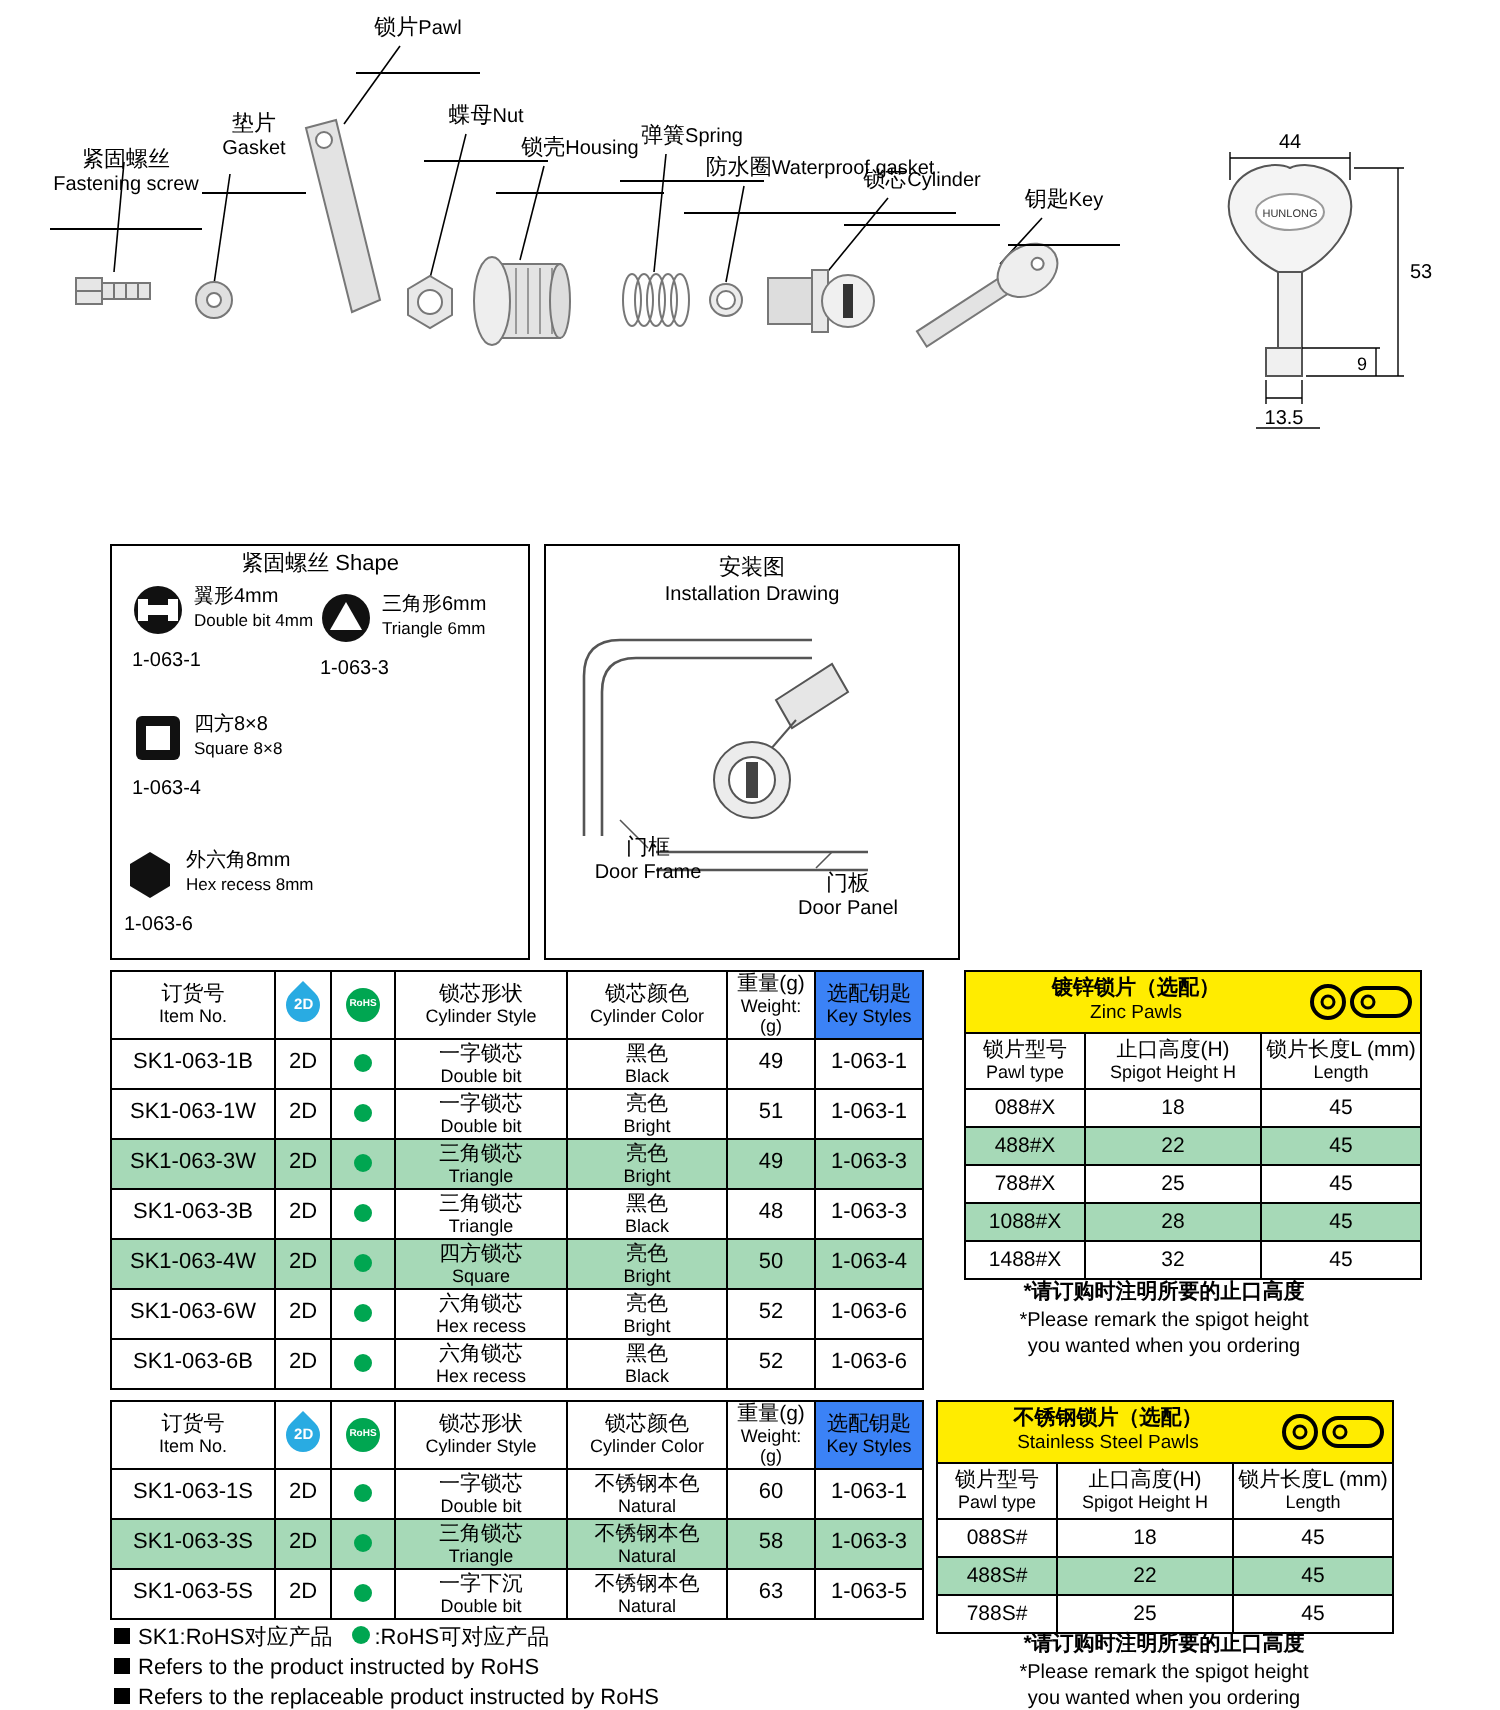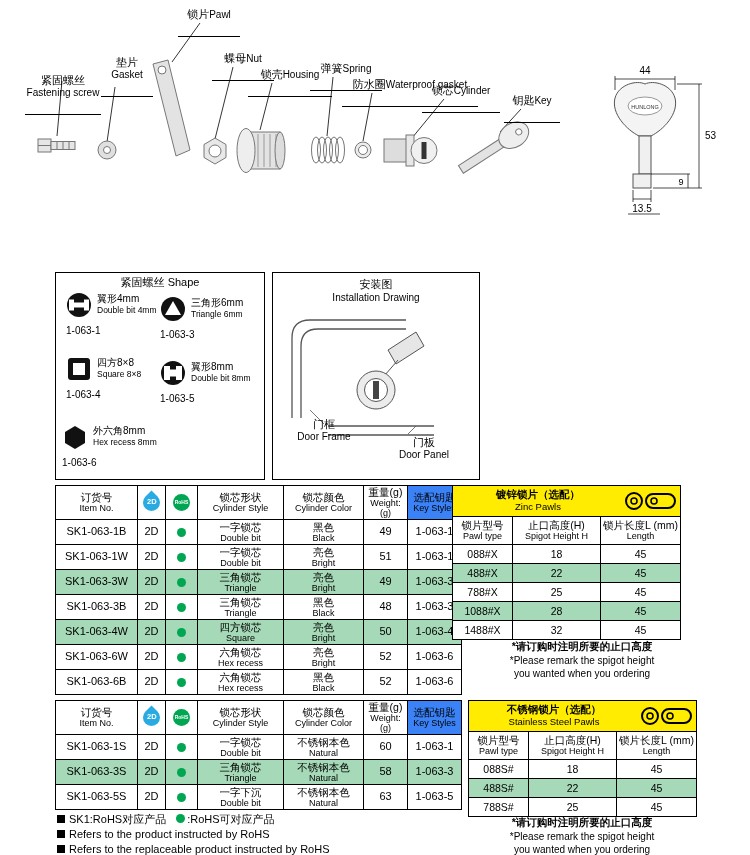--- a/index.html
+++ b/index.html
@@ -193,30 +193,20 @@
     <div class="scode">1-063-3</div>
   </div>
   <div class="sitem" style="left:66px;top:356px;">
     <svg class="sicon" width="26" height="26">
         <rect x="2" y="2" width="22" height="22" rx="3" fill="#111"></rect>
         <rect x="7" y="7" width="12" height="12" fill="#fff"></rect>
       </svg>
     <div class="stxt"><span class="szh">四方8×8</span><span class="sen">Square 8×8</span></div>
     <div class="scode">1-063-4</div>
   </div>
-  <div class="sitem" style="left:160px;top:360px;">
-    <svg class="sicon" width="26" height="26">
-        <circle cx="13" cy="13" r="12" fill="#111"></circle>
-        <rect x="4" y="9.5" width="18" height="7" fill="#fff"></rect>
-        <rect x="4" y="6" width="6" height="14" fill="#fff"></rect>
-        <rect x="16" y="6" width="6" height="14" fill="#fff"></rect>
-      </svg>
-    <div class="stxt"><span class="szh">翼形8mm</span><span class="sen">Double bit 8mm</span></div>
-    <div class="scode">1-063-5</div>
-  </div>
   <div class="sitem" style="left:62px;top:424px;">
     <svg class="sicon" width="26" height="26">
         <polygon points="13,2 23,8 23,19 13,25 3,19 3,8" fill="#111"></polygon>
       </svg>
     <div class="stxt"><span class="szh">外六角8mm</span><span class="sen">Hex recess 8mm</span></div>
     <div class="scode">1-063-6</div>
   </div>
 
   <div class="box" style="left:272px;top:272px;width:208px;height:208px;"></div>
   <div class="boxtitle" style="left:272px;top:278px;width:208px;"><span>安装图</span><span class="en">Installation Drawing</span></div>
@@ -388,21 +378,21 @@
       <td>
             <span class="zh">黑色</span>
             <span class="en">Black</span>
           </td>
       <td>52</td>
       <td>1-063-6</td>
     </tr>
   </tbody>
     </table>
 
-  <table class="pwl" style="left:452px;top:485px;width:228px;">
+  <table class="pwl" style="left:482px;top:485px;width:228px;">
     <colgroup>
         <col style="width:60px">
         <col style="width:88px">
         <col style="width:80px">
       </colgroup>
     <tbody>
         <tr class="ttl">
       <td colspan="3">
         <div class="ttlin">
           <div class="ttltxt">

